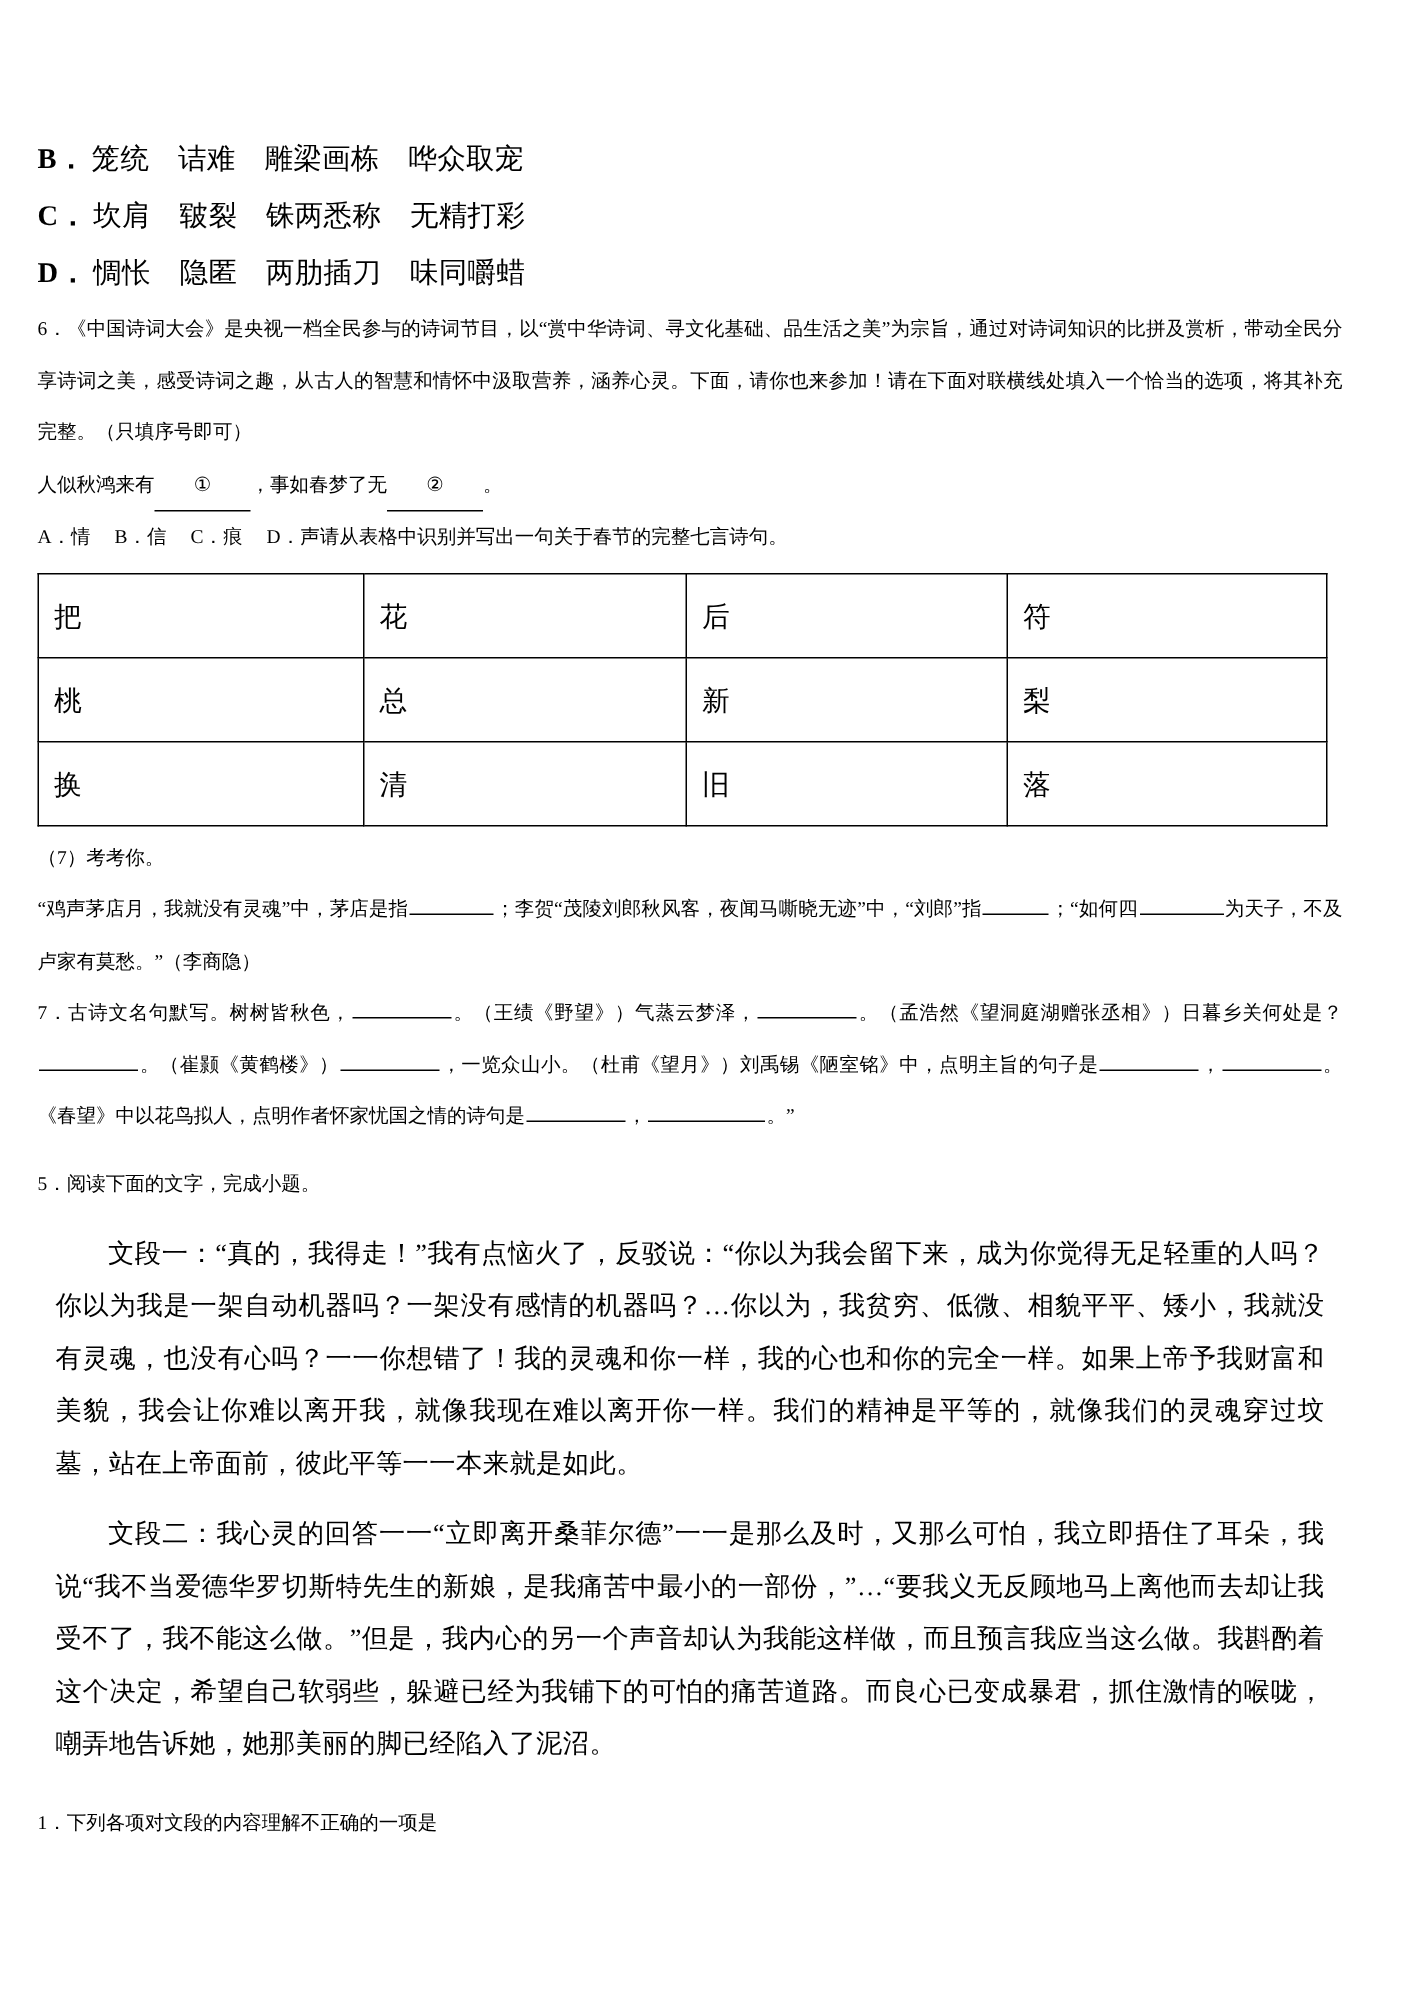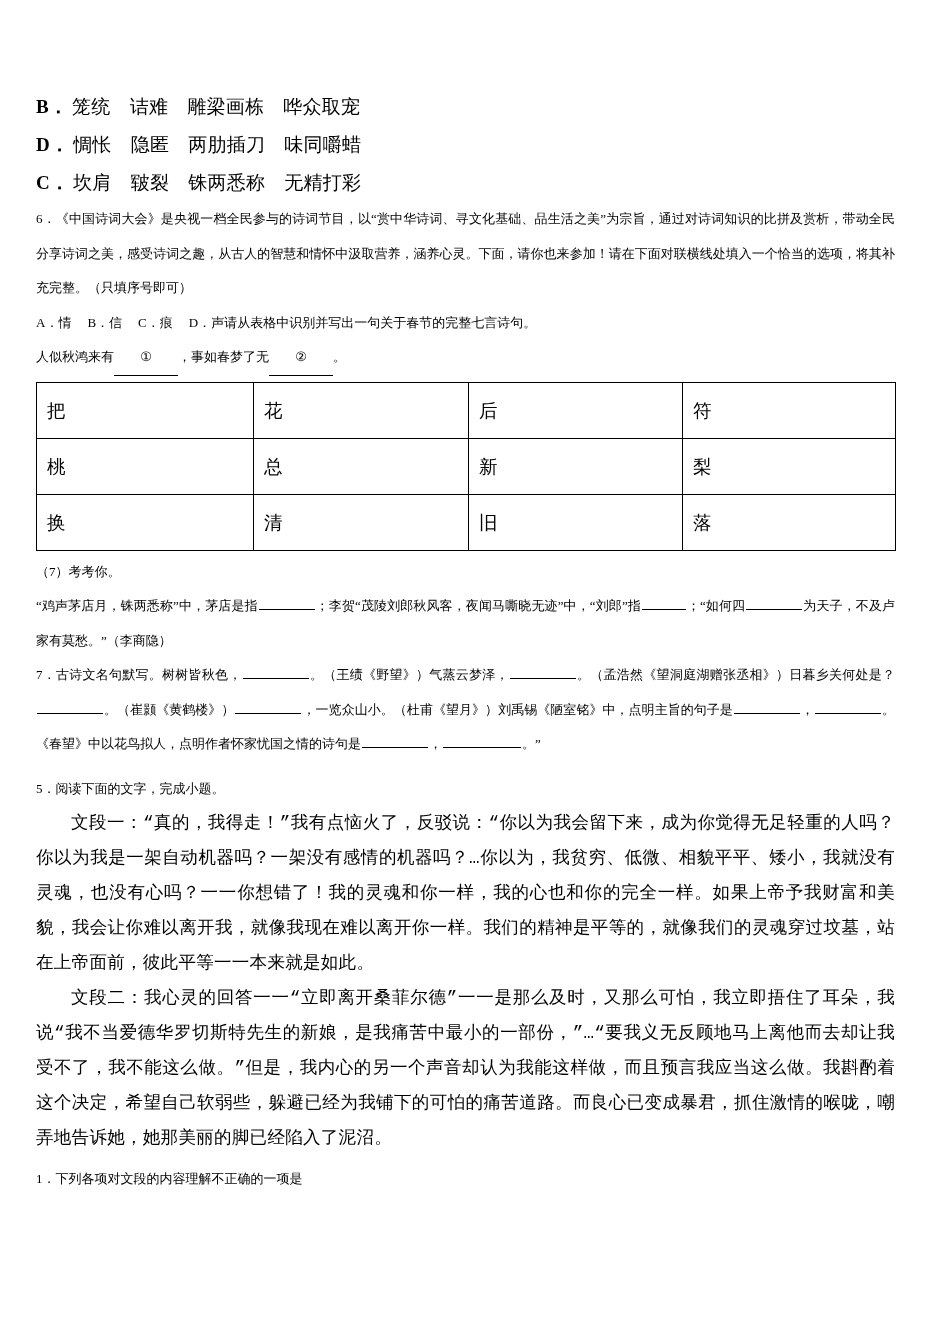--- a/index.html
+++ b/index.html
@@ -13,21 +13,21 @@
     height: 1344px;
     overflow: hidden;
     font-family: "Liberation Serif", "DejaVu Serif", serif;
     color: #000000;
   }
   .page {
     position: relative;
     width: 950px;
     height: 1316px;
     box-sizing: border-box;
-    padding: 88px 55px 0 36px;
+    padding: 88px 55px 0 25px;
   }
 
   
   .opt-line {
     font-size: 19px;
     line-height: 38px;
     letter-spacing: 0.2px;
     white-space: nowrap;
     margin: 0;
   }
@@ -41,25 +41,25 @@
     font-family: "Liberation Serif", "DejaVu Serif", serif;
     font-size: 13px;
     line-height: 34.5px;
     text-align: justify;
     margin: 0;
   }
   .indent2 { text-indent: 2em; }
 
   
   .passage {
-    font-family: Liberation Mono, monospace;
+    font-family: Liberation Serif, serif;
     font-size: 17.5px;
     line-height: 35px;
     text-align: justify;
-    margin: 0;
+    margin: 12px;
     letter-spacing: 0.3px;
   }
 
   
   .blank {
     display: inline-block;
     border-bottom: 1.5px solid #000;
     vertical-align: baseline;
     height: 0.95em;
     margin: 0 1px;
@@ -103,36 +103,36 @@
 </head>
 <body>
 
 <div class="page">
 
   <div>
     <p class="opt-line">
       <span class="opt-label">B．</span><span>笼统　诘难　雕梁画栋　哗众取宠</span>
     </p>
     <p class="opt-line">
-      <span class="opt-label">D．</span><span>惆怅　隐匿　两肋插刀　味同嚼蜡</span>
+      <span class="opt-label">C．</span><span>坎肩　皲裂　铢两悉称　无精打彩</span>
     </p>
     <p class="opt-line">
-      <span class="opt-label">C．</span><span>坎肩　皲裂　铢两悉称　无精打彩</span>
+      <span class="opt-label">D．</span><span>惆怅　隐匿　两肋插刀　味同嚼蜡</span>
     </p>
   </div>
 
   <div>
     <p class="para-q">6．《中国诗词大会》是央视一档全民参与的诗词节目，以“赏中华诗词、寻文化基础、品生活之美”为宗旨，通过对诗词知识的比拼及赏析，带动全民分享诗词之美，感受诗词之趣，从古人的智慧和情怀中汲取营养，涵养心灵。下面，请你也来参加！请在下面对联横线处填入一个恰当的选项，将其补充完整。（只填序号即可）</p>
 
     <p class="para-q">
-      <span>A．</span><span>情</span><span class="opt-gap"></span><span>B．</span><span>信</span><span class="opt-gap"></span><span>C．</span><span>痕</span><span class="opt-gap"></span><span>D．</span><span>声请从表格中识别并写出一句关于春节的完整七言诗句。</span>
+      <span>人似秋鸿来有</span><span class="blank-num">①</span><span>，事如春梦了无</span><span class="blank-num">②</span><span>。</span>
     </p>
 
     <p class="para-q">
-      <span>人似秋鸿来有</span><span class="blank-num">①</span><span>，事如春梦了无</span><span class="blank-num">②</span><span>。</span>
+      <span>A．</span><span>情</span><span class="opt-gap"></span><span>B．</span><span>信</span><span class="opt-gap"></span><span>C．</span><span>痕</span><span class="opt-gap"></span><span>D．</span><span>声请从表格中识别并写出一句关于春节的完整七言诗句。</span>
     </p>
 
     <table class="chars">
       <colgroup>
         <col class="c1">
           <col class="c2">
           <col class="c3">
           <col class="c4">
       </colgroup>
       <tbody>
@@ -153,21 +153,21 @@
           <td>清</td>
           <td>旧</td>
           <td>落</td>
         </tr>
       </tbody>
     </table>
 
     <p class="para-q">（7）考考你。</p>
 
     <p class="para-q">
-      <span>“鸡声茅店月，铢两悉称”中，茅店是指</span><span class="blank w-m"></span><span>；李贺“茂陵刘郎秋风客，夜闻马嘶晓无迹”中，“刘郎”指</span><span class="blank w-s"></span><span>；“如何四</span><span class="blank w-m"></span><span>为天子，不及卢家有莫愁。”（李商隐）</span>
+      <span>“鸡声茅店月，我就没有灵魂”中，茅店是指</span><span class="blank w-m"></span><span>；李贺“茂陵刘郎秋风客，夜闻马嘶晓无迹”中，“刘郎”指</span><span class="blank w-s"></span><span>；“如何四</span><span class="blank w-m"></span><span>为天子，不及卢家有莫愁。”（李商隐）</span>
     </p>
   </div>
 
   <div>
     <p class="para-q">
       <span>7．古诗文名句默写。树树皆秋色，</span><span class="blank w-l"></span><span>。（王绩《野望》）气蒸云梦泽，</span><span class="blank w-l"></span><span>。（孟浩然《望洞庭湖赠张丞相》）日暮乡关何处是？</span><span class="blank w-l"></span><span>。（崔颢《黄鹤楼》）</span><span class="blank w-l"></span><span>，一览众山小。（杜甫《望月》）刘禹锡《陋室铭》中，点明主旨的句子是</span><span class="blank w-l"></span><span>，</span><span class="blank w-l"></span><span>。《春望》中以花鸟拟人，点明作者怀家忧国之情的诗句是</span><span class="blank w-l"></span><span>，</span><span class="blank w-xl"></span><span>。”</span>
     </p>
   </div>
 
   <div class="gap-10"></div>

